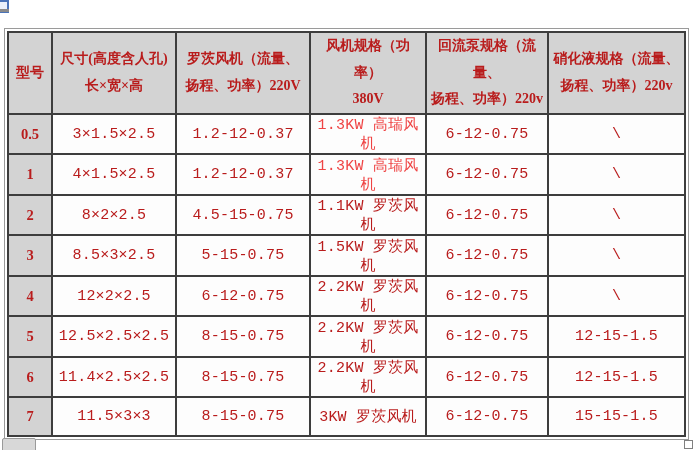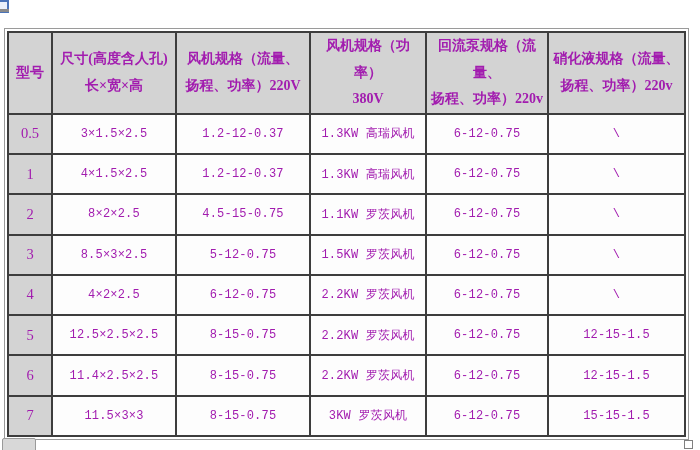--- a/index.html
+++ b/index.html
@@ -16,47 +16,47 @@
     width:100%;height:100%;
     border-collapse:collapse;table-layout:fixed;
     outline:1px solid #9a9a9a;      
     outline-offset:2px;
     background:#fdfdfd;
   }
   table.spec-table th, table.spec-table td{
     border:2px solid #3d3d3d;
     text-align:center;vertical-align:middle;
     padding:0 2px;
-    color:#a21caf;
+    color:#b91c1c;
     overflow:hidden;
   }
   thead th{
     background:#d3d3d3;
     font-family:"Liberation Serif", serif;
     font-weight:bold;
     font-size:14px;
     line-height:1.9;
     white-space:pre-line;
     height:57px;
   }
   td.model{
     background:#d3d3d3;
     font-family:"Liberation Serif", serif;
-    font-weight:normal;
+    font-weight:bold;
     font-size:14.5px;
     width:44px;
   }
   td.mono, td.fan{
     background:#fdfdfd;
     font-family:"Liberation Mono", monospace;
-    font-size:12px;
+    font-size:15px;
     letter-spacing:0.2px;
   }
   td.fan{font-family:"Liberation Mono", "Liberation Sans", monospace;}
-  td.fan.red-text{color:#a21caf;}
+  td.fan.red-text{color:#ef4444;}
   tbody tr{height:38px;}
   
   .corner-icon{
     position:absolute;left:0;top:0;width:9px;height:14px;overflow:hidden;
   }
   .corner-icon .blue-frag{
     position:absolute;left:-4px;top:0;width:9px;height:9px;
     border:2px solid #4a73b8;background:#eaf0fa;
   }
   .corner-icon .gray-frag{
@@ -87,21 +87,21 @@
         <col style="width:134px">
       <col style="width:116px">
         <col style="width:122px">
         <col style="width:137px">
     </colgroup>
     <thead>
       <tr>
         <th>型号</th>
         <th>尺寸(高度含人孔)
 长×宽×高</th>
-        <th>风机规格（流量、
+        <th>罗茨风机（流量、
 扬程、功率）220V</th>
         <th>风机规格（功率）
 380V</th>
         <th>回流泵规格（流量、
 扬程、功率）220v</th>
         <th>硝化液规格（流量、
 扬程、功率）220v</th>
       </tr>
     </thead>
     <tbody>
@@ -125,28 +125,28 @@
     <td class="model">2</td>
     <td class="mono">8×2×2.5</td>
     <td class="mono">4.5-15-0.75</td>
     <td class="fan">1.1KW 罗茨风机</td>
     <td class="mono">6-12-0.75</td>
     <td class="mono">\</td>
   </tr>
         <tr>
     <td class="model">3</td>
     <td class="mono">8.5×3×2.5</td>
-    <td class="mono">5-12-0.75</td>
+    <td class="mono">5-15-0.75</td>
     <td class="fan">1.5KW 罗茨风机</td>
     <td class="mono">6-12-0.75</td>
     <td class="mono">\</td>
   </tr>
         <tr>
     <td class="model">4</td>
-    <td class="mono">4×2×2.5</td>
+    <td class="mono">12×2×2.5</td>
     <td class="mono">6-12-0.75</td>
     <td class="fan">2.2KW 罗茨风机</td>
     <td class="mono">6-12-0.75</td>
     <td class="mono">\</td>
   </tr>
         <tr>
     <td class="model">5</td>
     <td class="mono">12.5×2.5×2.5</td>
     <td class="mono">8-15-0.75</td>
     <td class="fan">2.2KW 罗茨风机</td>

